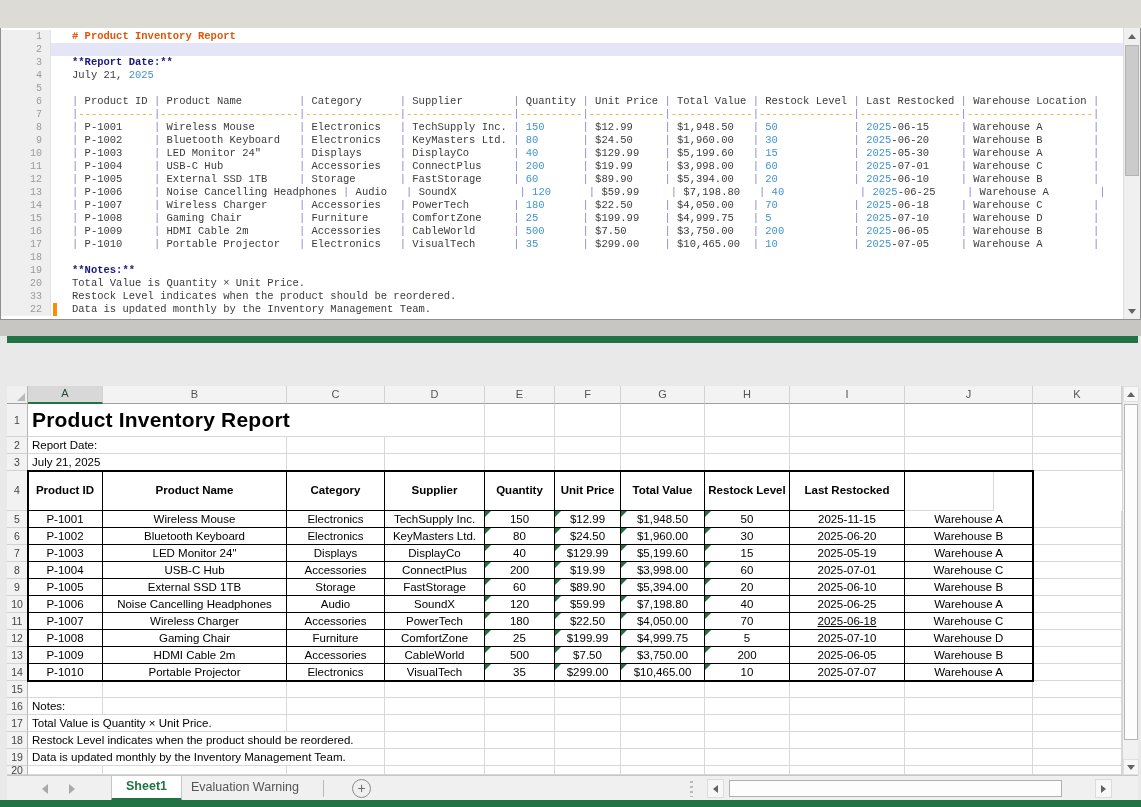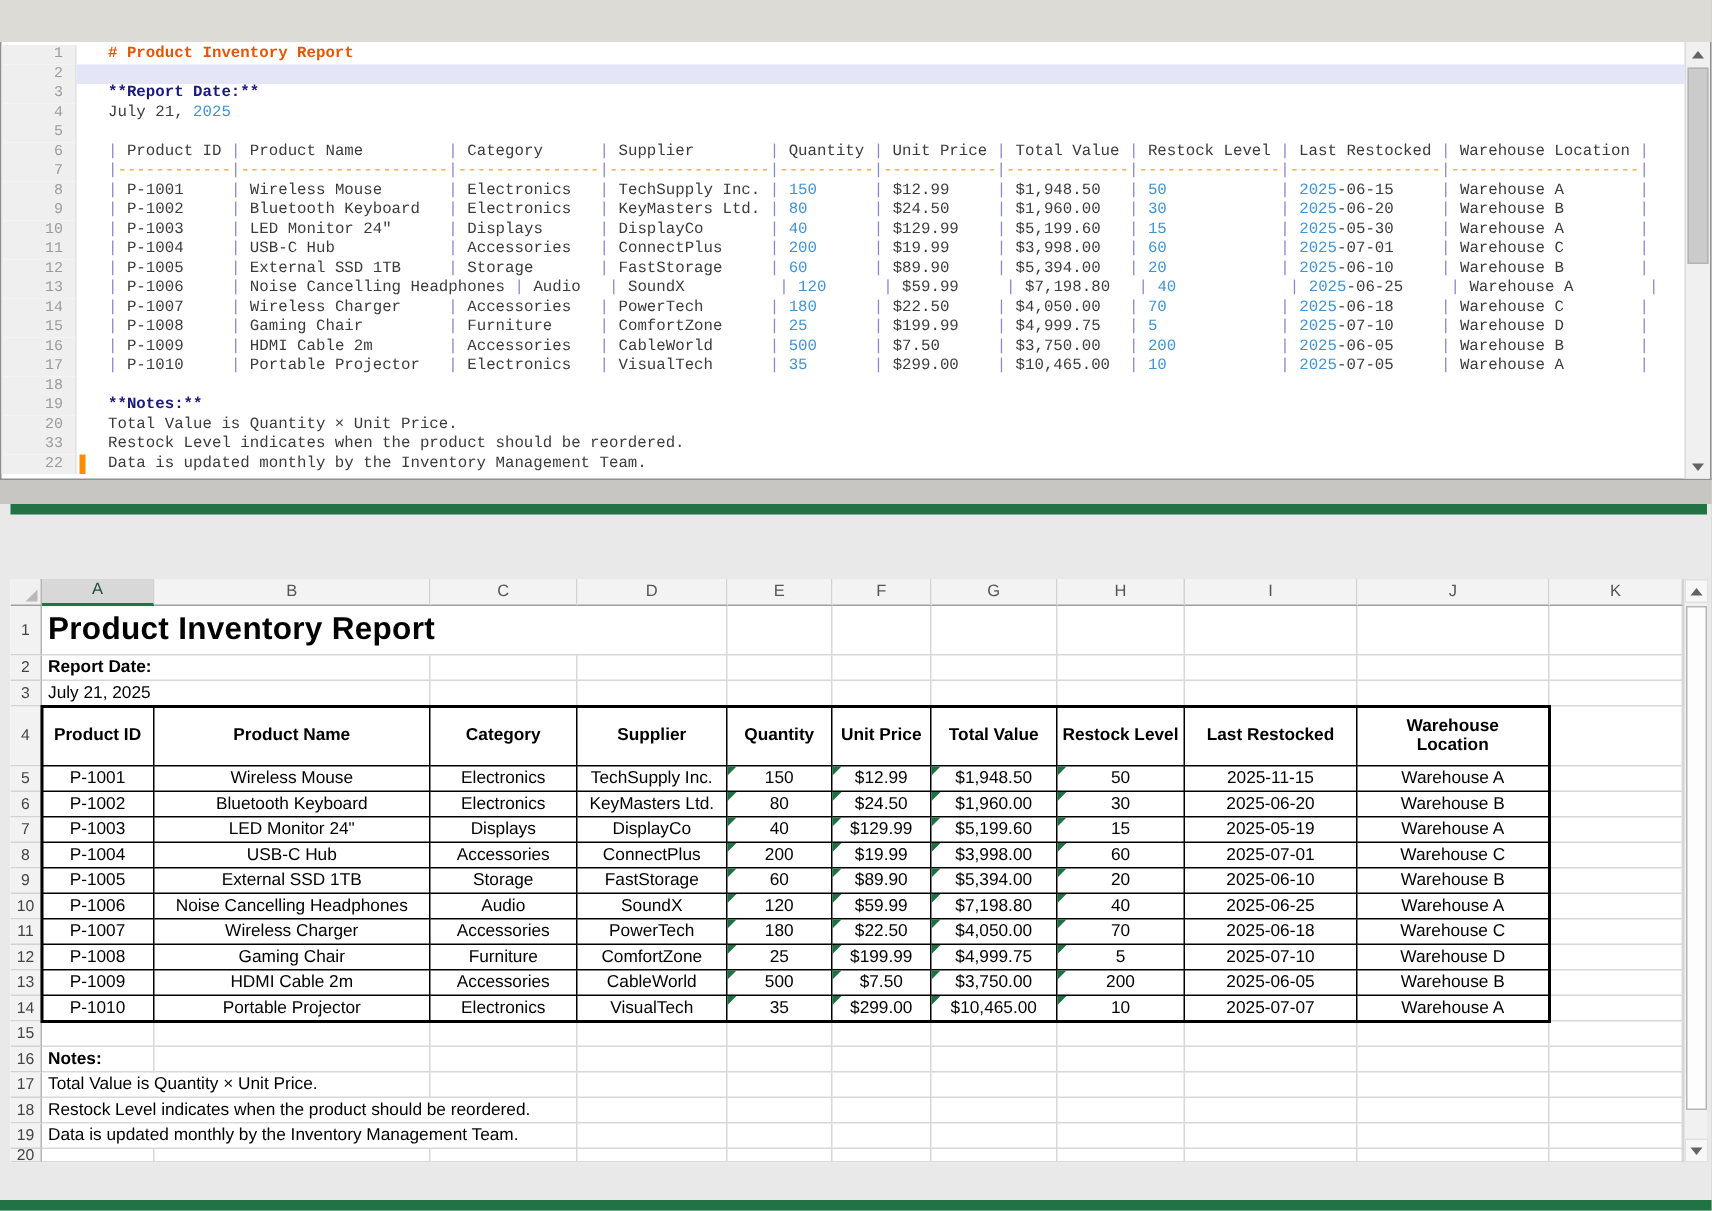--- a/index.html
+++ b/index.html
@@ -71,21 +71,21 @@
                    border-left:8px solid transparent; border-bottom:8px solid #b9b9b9; }
   .colh { height:18px; background:#f3f3f3; border-right:1px solid #d2d2d2; border-bottom:1px solid #9f9f9f;
           font-size:11px; color:#555; text-align:center; line-height:17px; }
   .colh.sel { background:#d8d8d8; border-bottom:2px solid #217346; color:#1e4d33; line-height:15px; }
   .grow { display:flex; }
   .rowh { flex:0 0 21px; background:#f2f2f2; border-right:1px solid #b5b5b5; border-bottom:1px solid #d2d2d2;
           font-size:10.5px; color:#444; text-align:center; overflow:hidden; }
   .cell { border-right:1px solid #d8d8d8; border-bottom:1px solid #d8d8d8; font-size:11.5px; color:#000;
           display:flex; align-items:center; justify-content:center; position:relative; overflow:visible; }
   .cell.merged { justify-content:flex-start; padding-left:4px; white-space:nowrap; overflow:visible; }
-  .xl-b { font-weight:bold; }
+  .xl-b { font-weight:normal; }
   .xl-title { font-size:21px; font-weight:bold; letter-spacing:0.2px; }
   .cell.tb { border-right:1px solid #000; border-bottom:1px solid #000; }
   .cell.th { font-weight:bold; white-space:pre-line; text-align:center; line-height:13px; }
   .tri { position:absolute; left:0; top:0; width:0; height:0;
          border-top:6px solid #1e7145; border-right:6px solid transparent; }
   .tframe { position:absolute; left:20px; top:84px; width:1007px; height:212px;
             border:2px solid #000; pointer-events:none; }
 
   #xl-vscroll { position:absolute; top:50px; right:3px; width:16px; height:389px; background:#f1f1f1; border-left:1px solid #d5d5d5; }
   #xl-vscroll .sb-btn { background:#f7f7f7; border:1px solid #e0e0e0; }
@@ -299,22 +299,20 @@
           <div class="rowh" style="line-height: 39px;">4</div>
           <div class="cell tb th" style="width: 75px;">Product ID</div>
           <div class="cell tb th" style="width: 184px;">Product Name</div>
           <div class="cell tb th" style="width: 98px;">Category</div>
           <div class="cell tb th" style="width: 100px;">Supplier</div>
           <div class="cell tb th" style="width: 70px;">Quantity</div>
           <div class="cell tb th" style="width: 66px;">Unit Price</div>
           <div class="cell tb th" style="width: 84px;">Total Value</div>
           <div class="cell tb th" style="width: 85px;">Restock Level</div>
           <div class="cell tb th" style="width: 115px;">Last Restocked</div>
-          <div class="cell tb th" style="width: 128px;">Warehouse
-Location</div>
           <div class="cell" style="width: 89px;"></div>
         </div>
         <div class="grow" style="height: 17px;">
           <div class="rowh" style="line-height: 16px;">5</div>
           <div class="cell tb td" style="width: 75px;">P-1001</div>
           <div class="cell tb td" style="width: 184px;">Wireless Mouse</div>
           <div class="cell tb td" style="width: 98px;">Electronics</div>
           <div class="cell tb td" style="width: 100px;">TechSupply Inc.</div>
           <div class="cell tb td" style="width: 70px;">150<span class="tri"></span></div>
           <div class="cell tb td" style="width: 66px;">$12.99<span class="tri"></span></div>
@@ -397,21 +395,21 @@
         <div class="grow" style="height: 17px;">
           <div class="rowh" style="line-height: 16px;">11</div>
           <div class="cell tb td" style="width: 75px;">P-1007</div>
           <div class="cell tb td" style="width: 184px;">Wireless Charger</div>
           <div class="cell tb td" style="width: 98px;">Accessories</div>
           <div class="cell tb td" style="width: 100px;">PowerTech</div>
           <div class="cell tb td" style="width: 70px;">180<span class="tri"></span></div>
           <div class="cell tb td" style="width: 66px;">$22.50<span class="tri"></span></div>
           <div class="cell tb td" style="width: 84px;">$4,050.00<span class="tri"></span></div>
           <div class="cell tb td" style="width: 85px;">70<span class="tri"></span></div>
-          <div class="cell tb td" style="width: 115px;">2025-06-18</div>
+          <div class="cell tb td" style="width: 115px; text-decoration: underline;">2025-06-18</div>
           <div class="cell tb td" style="width: 128px;">Warehouse C</div>
           <div class="cell" style="width: 89px;"></div>
         </div>
         <div class="grow" style="height: 17px;">
           <div class="rowh" style="line-height: 16px;">12</div>
           <div class="cell tb td" style="width: 75px;">P-1008</div>
           <div class="cell tb td" style="width: 184px;">Gaming Chair</div>
           <div class="cell tb td" style="width: 98px;">Furniture</div>
           <div class="cell tb td" style="width: 100px;">ComfortZone</div>
           <div class="cell tb td" style="width: 70px;">25<span class="tri"></span></div>
@@ -536,15 +534,33 @@
   <div id="xl-vscroll">
     <div class="sb-btn" style="top:0">
         <span class="arr up"></span>
       </div>
     <div class="sb-thumb" style="top:18px;height:336px"></div>
     <div class="sb-btn" style="bottom:0">
         <span class="arr down"></span>
       </div>
   </div>
 
+  <div id="sheet-bar">
+    <span class="nav-arr prev"></span>
+    <span class="nav-arr next"></span>
+    <div class="sheet-tab active">Sheet1</div>
+    <div class="sheet-tab plain">Evaluation Warning</div>
+    <span class="tab-sep"></span>
+    <div class="add-sheet">+</div>
+    <span class="vdots" style="left:683px;top:5px"></span>
+    <div id="hscroll">
+      <div class="hs-btn" style="left:0">
+          <span class="arr left"></span>
+        </div>
+      <div class="hs-thumb"></div>
+      <div class="hs-btn" style="right:0">
+          <span class="arr right"></span>
+        </div>
+    </div>
+  </div>
 
   <div id="xl-status"></div>
 </div>
 
 </body></html>

